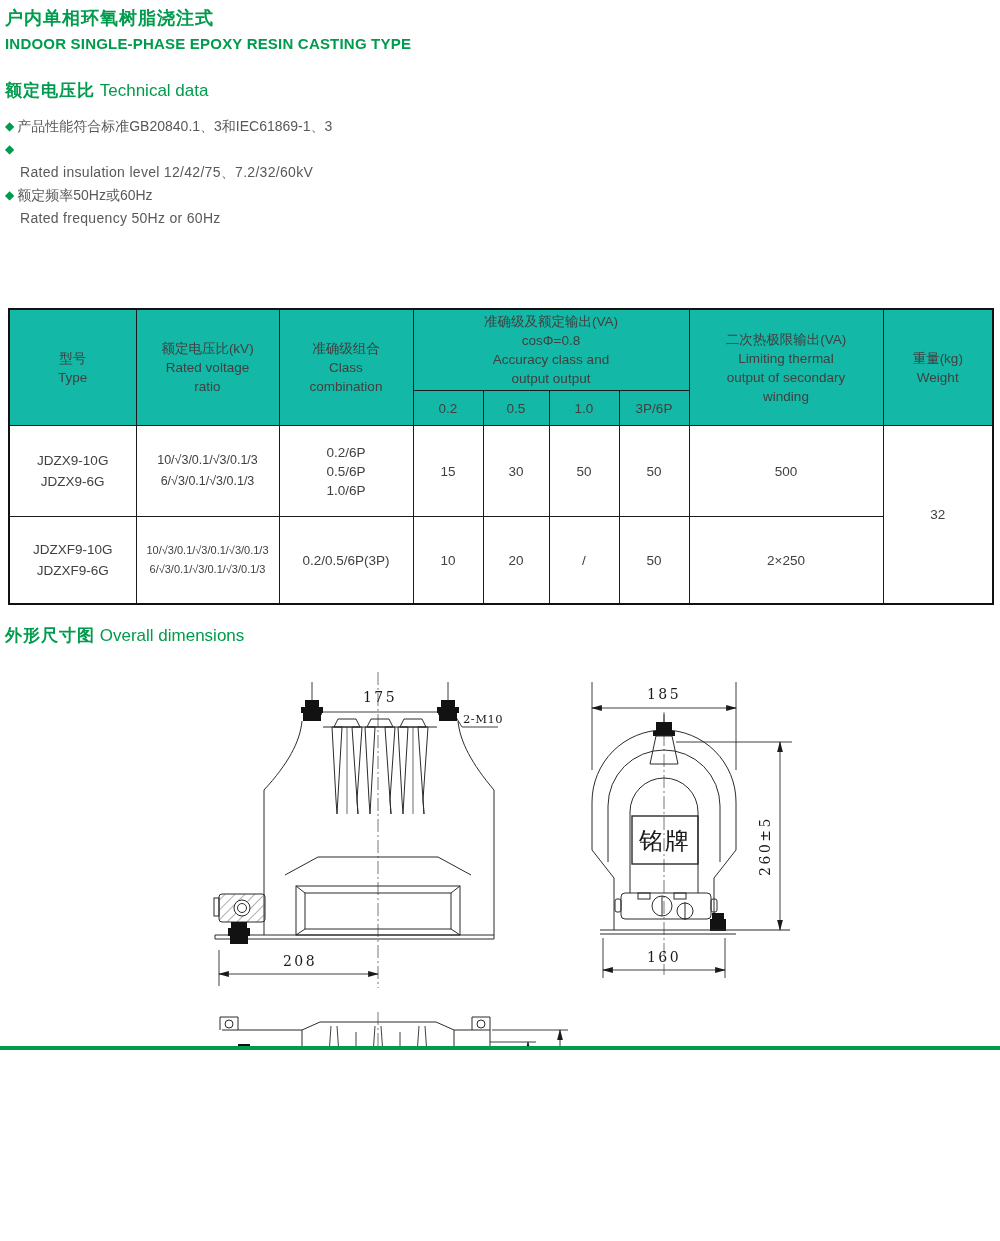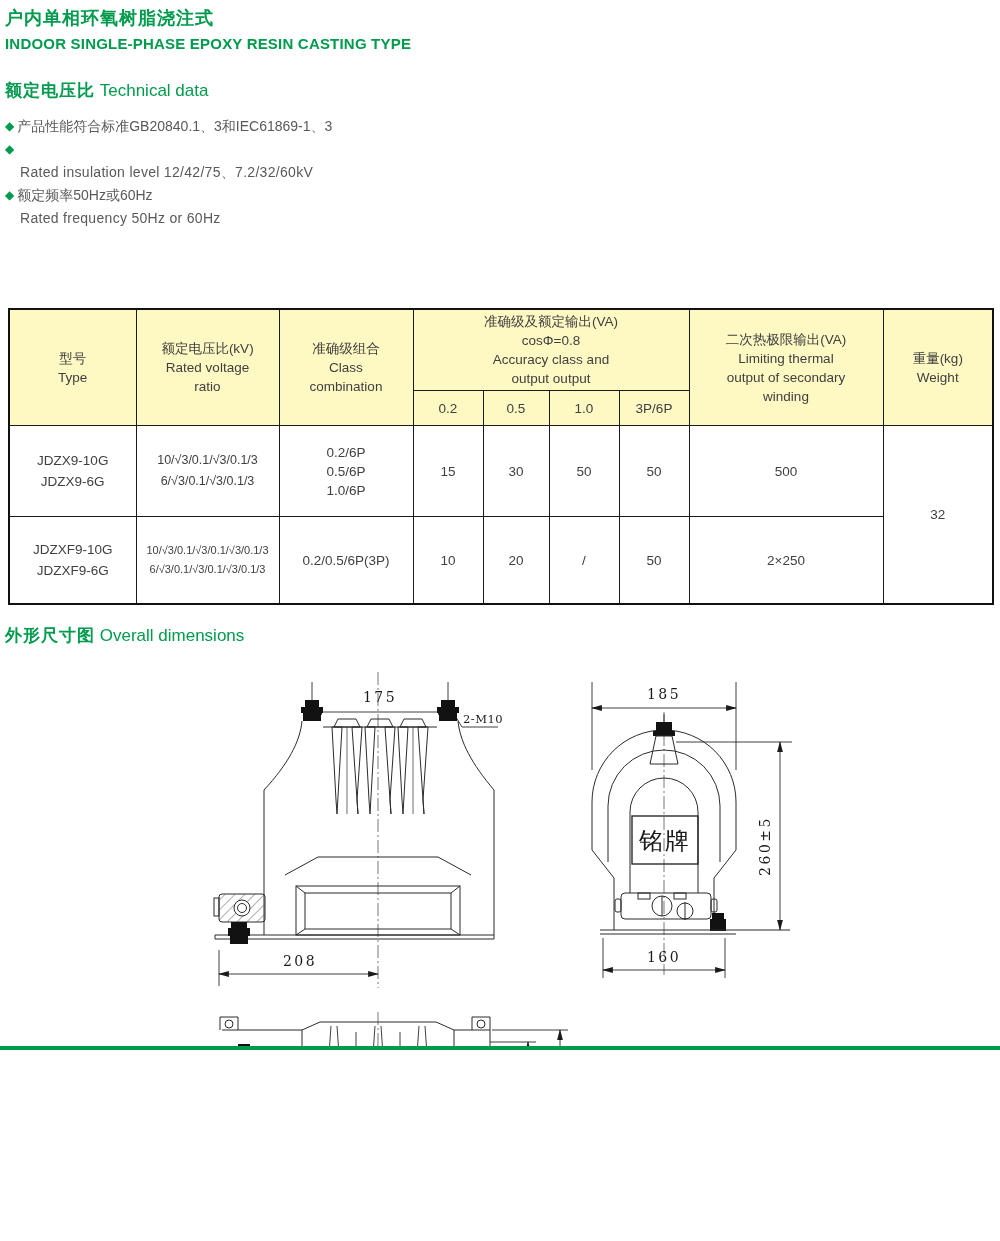--- a/index.html
+++ b/index.html
@@ -20,21 +20,21 @@
   .b-zh{display:flex;align-items:flex-start;}
   .b-zh .diamond{color:#009B4C;font-size:12px;margin-right:3px;line-height:23px;}
   .b-en{padding-left:15px;letter-spacing:.3px;}
 
   
   table.spec{position:absolute;left:8px;top:308px;width:984px;border-collapse:collapse;table-layout:fixed;
     font-size:13.5px;color:#404040;}
   table.spec td,table.spec th{border:1px solid #1b1b1b;text-align:center;vertical-align:middle;
     font-weight:normal;padding:2px;}
   table.spec{border:2px solid #111;}
-  table.spec th{background:#fef9c3;text-align:center;}
+  table.spec th{background:#14b8a6;text-align:center;}
   table.spec .hline{line-height:19px;}
   .ratio-cell{font-size:12.5px;letter-spacing:0;line-height:21px;}
   .ratio-small{font-size:11px;line-height:19px;}
   .cc-line{line-height:19px;}
   .tname{line-height:21px;}
 
   
   svg.drawing{position:absolute;left:0;top:655px;}
   .dimtext{font-family:"DejaVu Serif", serif;font-size:14px;letter-spacing:2.5px;fill:#1a1a1a;}
   .dimsmall{font-family:"DejaVu Serif", serif;font-size:11.5px;letter-spacing:.5px;fill:#1a1a1a;}

